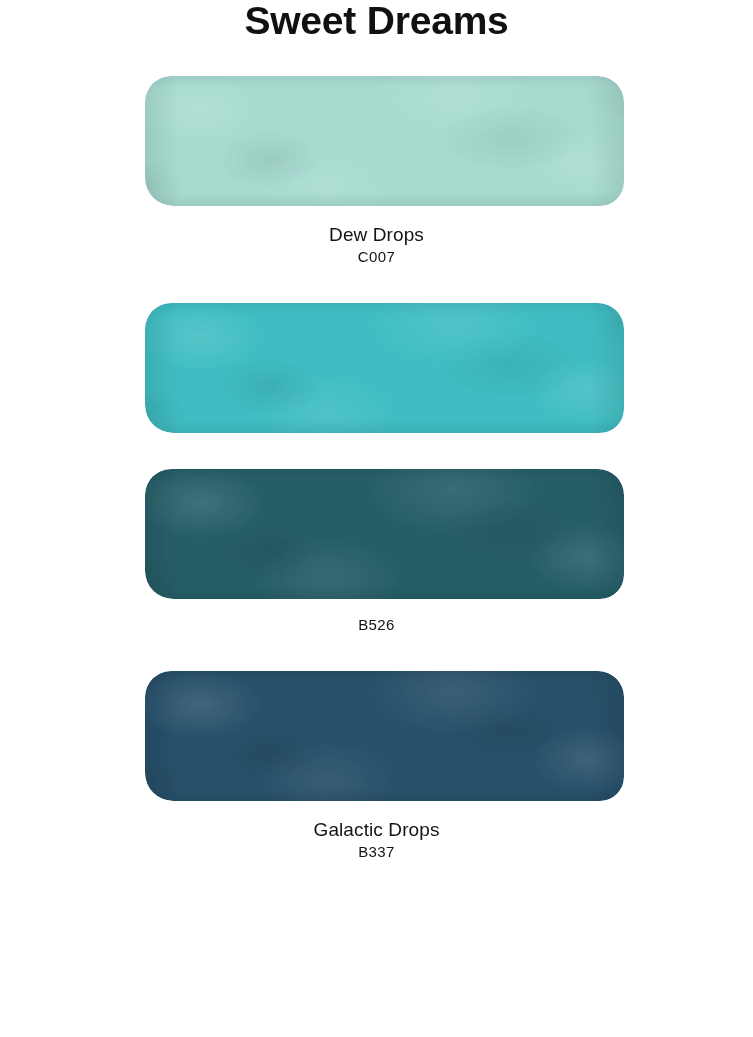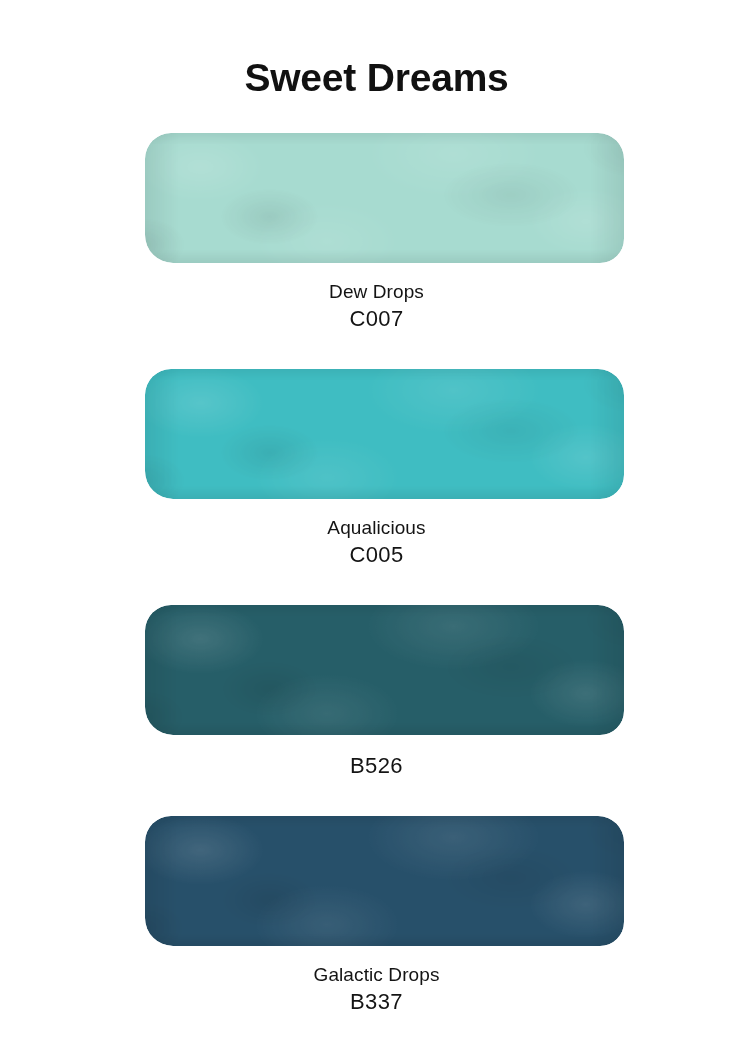--- a/index.html
+++ b/index.html
@@ -25,21 +25,20 @@
     box-sizing: border-box;
   }
 
   .palette-title {
     text-align: center;
     font-size: 39px;
     font-weight: 700;
     letter-spacing: -0.2px;
     color: #111111;
     margin: 0;
-    padding-top: 57px;
     line-height: 1.1;
   }
 
   .swatch-list {
     margin: 0;
     padding: 0;
     list-style: none;
     position: relative;
     margin-top: 26px;
   }
@@ -120,21 +119,21 @@
   .swatch-name {
     display: block;
     font-size: 19px;
     font-weight: 400;
     color: #141414;
     letter-spacing: 0.1px;
   }
 
   .swatch-code {
     display: block;
-    font-size: 22px;
+    font-size: 15px;
     font-weight: 400;
     color: #141414;
     letter-spacing: 0.4px;
   }
 </style>
 </head>
 <body style="background-color: rgb(255, 255, 255);">
 
 <div class="page" style="background-color: rgb(255, 255, 255);">
 
@@ -159,24 +158,20 @@
 
     <li class="swatch-entry">
       <div class="swatch-chip-wrap">
         <div class="swatch-chip">
           <div class="paint" style="background-color: rgb(63, 189, 194);"></div>
           <div class="tex-a"></div>
           <div class="tex-b"></div>
           <div class="tex-c"></div>
         </div>
       </div>
-      <div class="swatch-caption">
-        <span class="swatch-name">Aqualicious</span>
-        <span class="swatch-code">C005</span>
-      </div>
     </li>
 
     <li class="swatch-entry">
       <div class="swatch-chip-wrap">
         <div class="swatch-chip">
           <div class="paint" style="background-color: rgb(38, 94, 104);"></div>
           <div class="tex-a"></div>
           <div class="tex-b"></div>
           <div class="tex-c"></div>
         </div>

